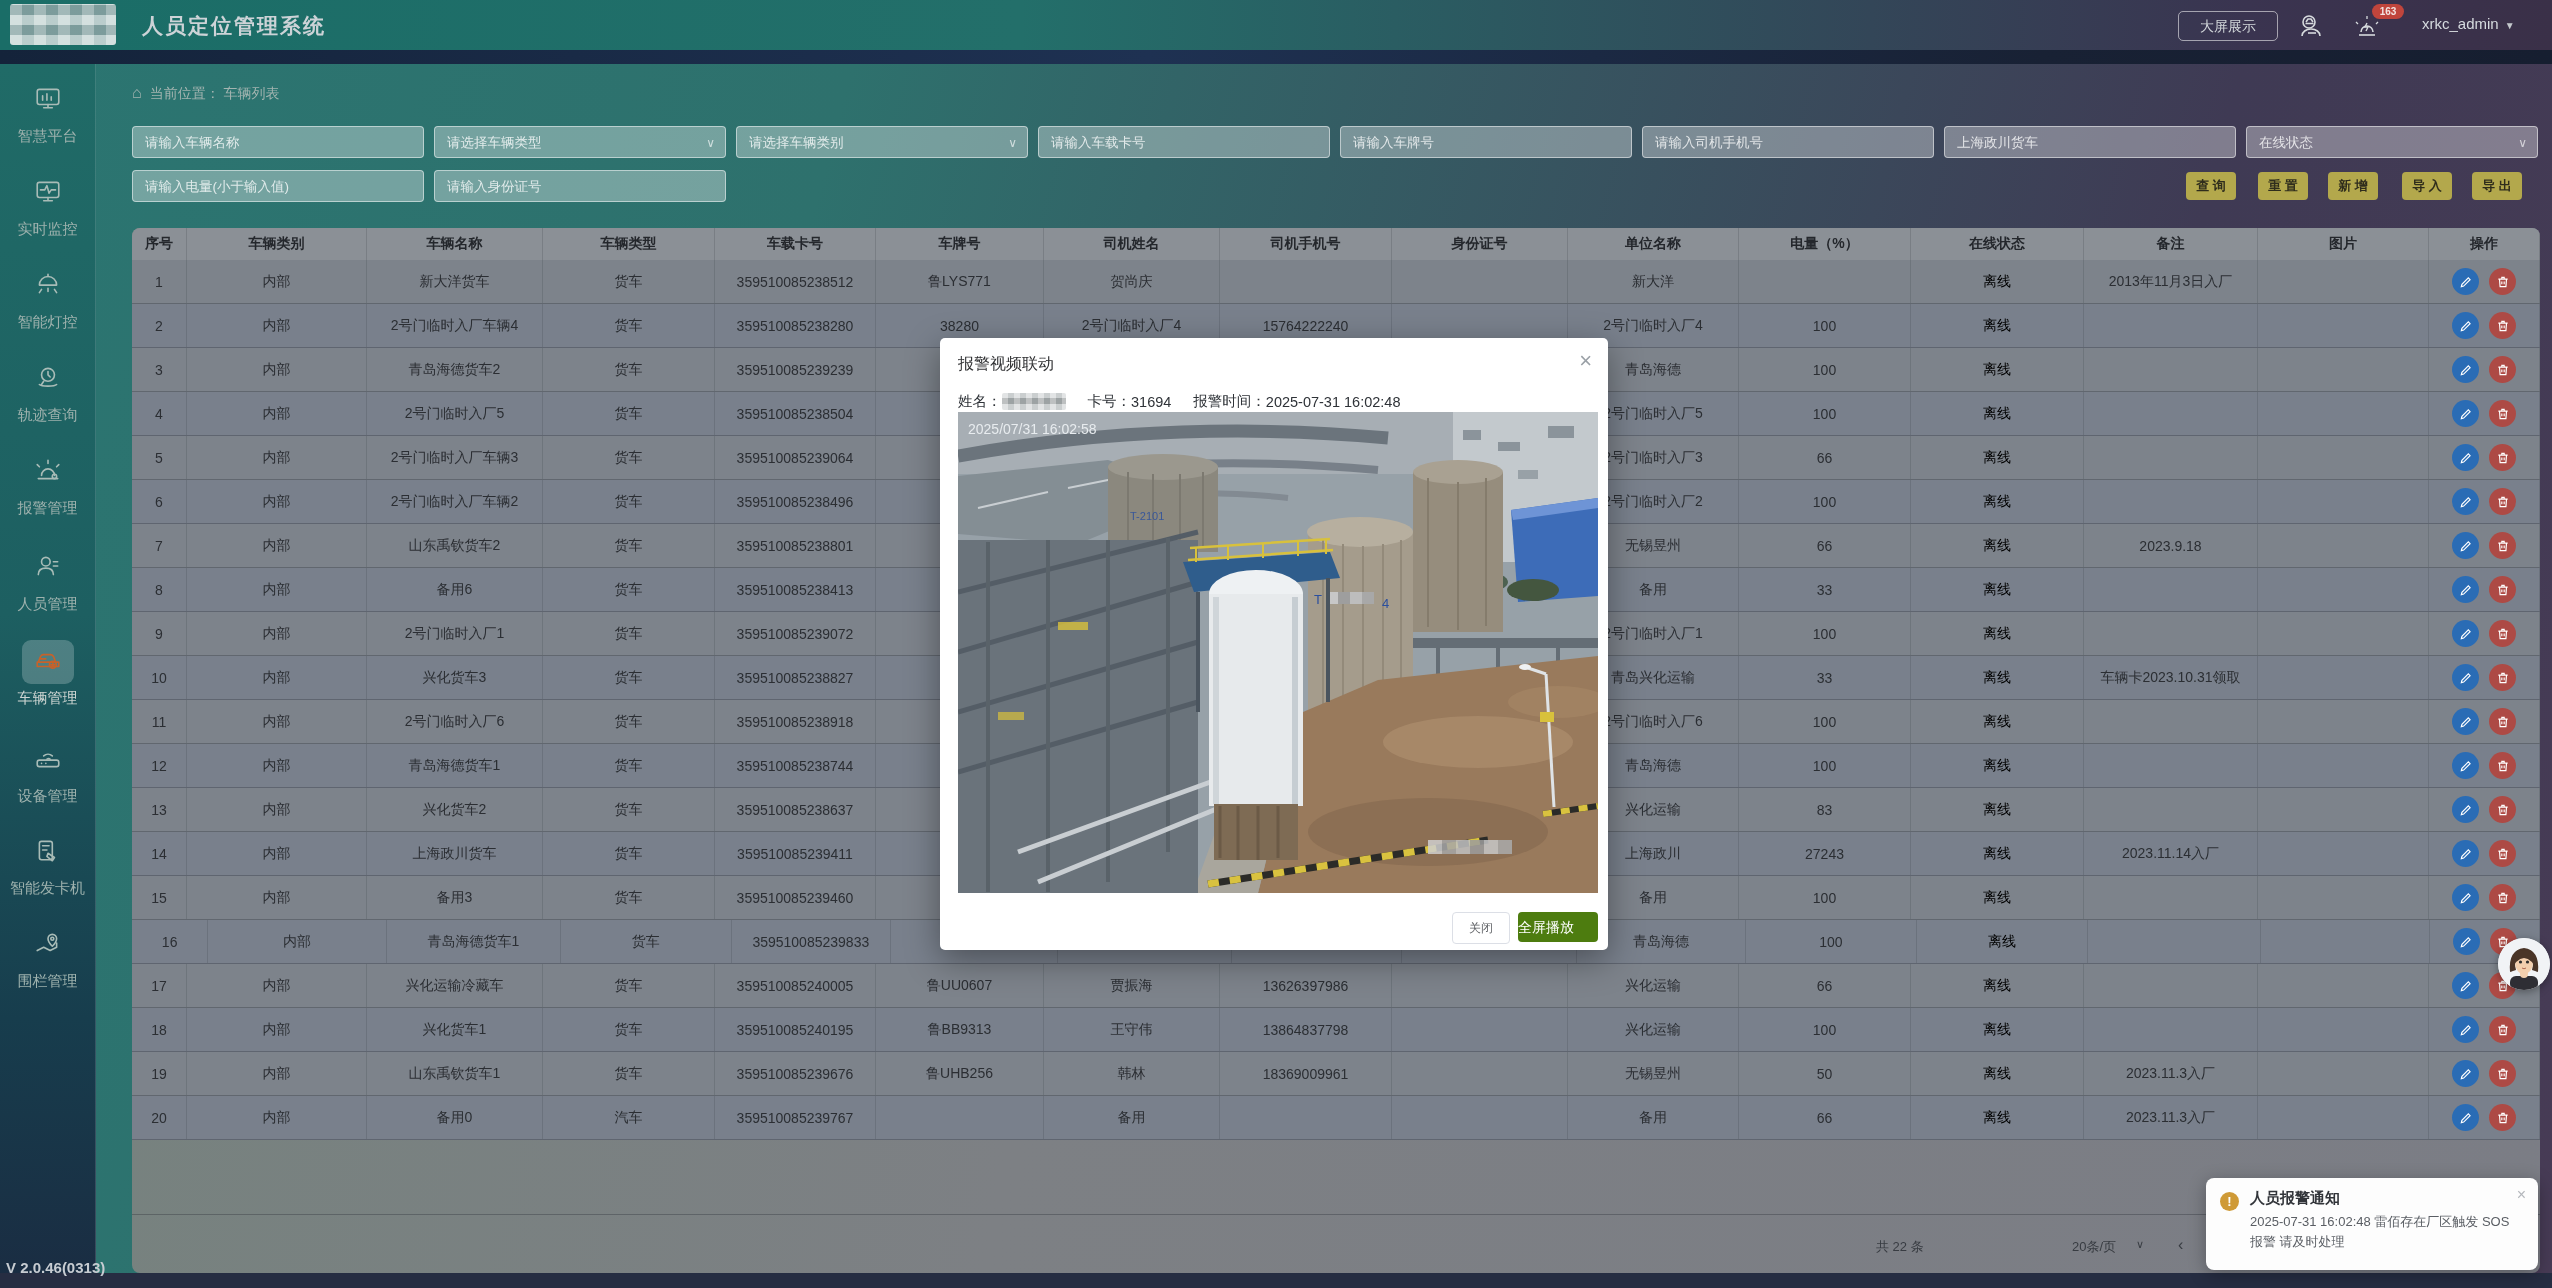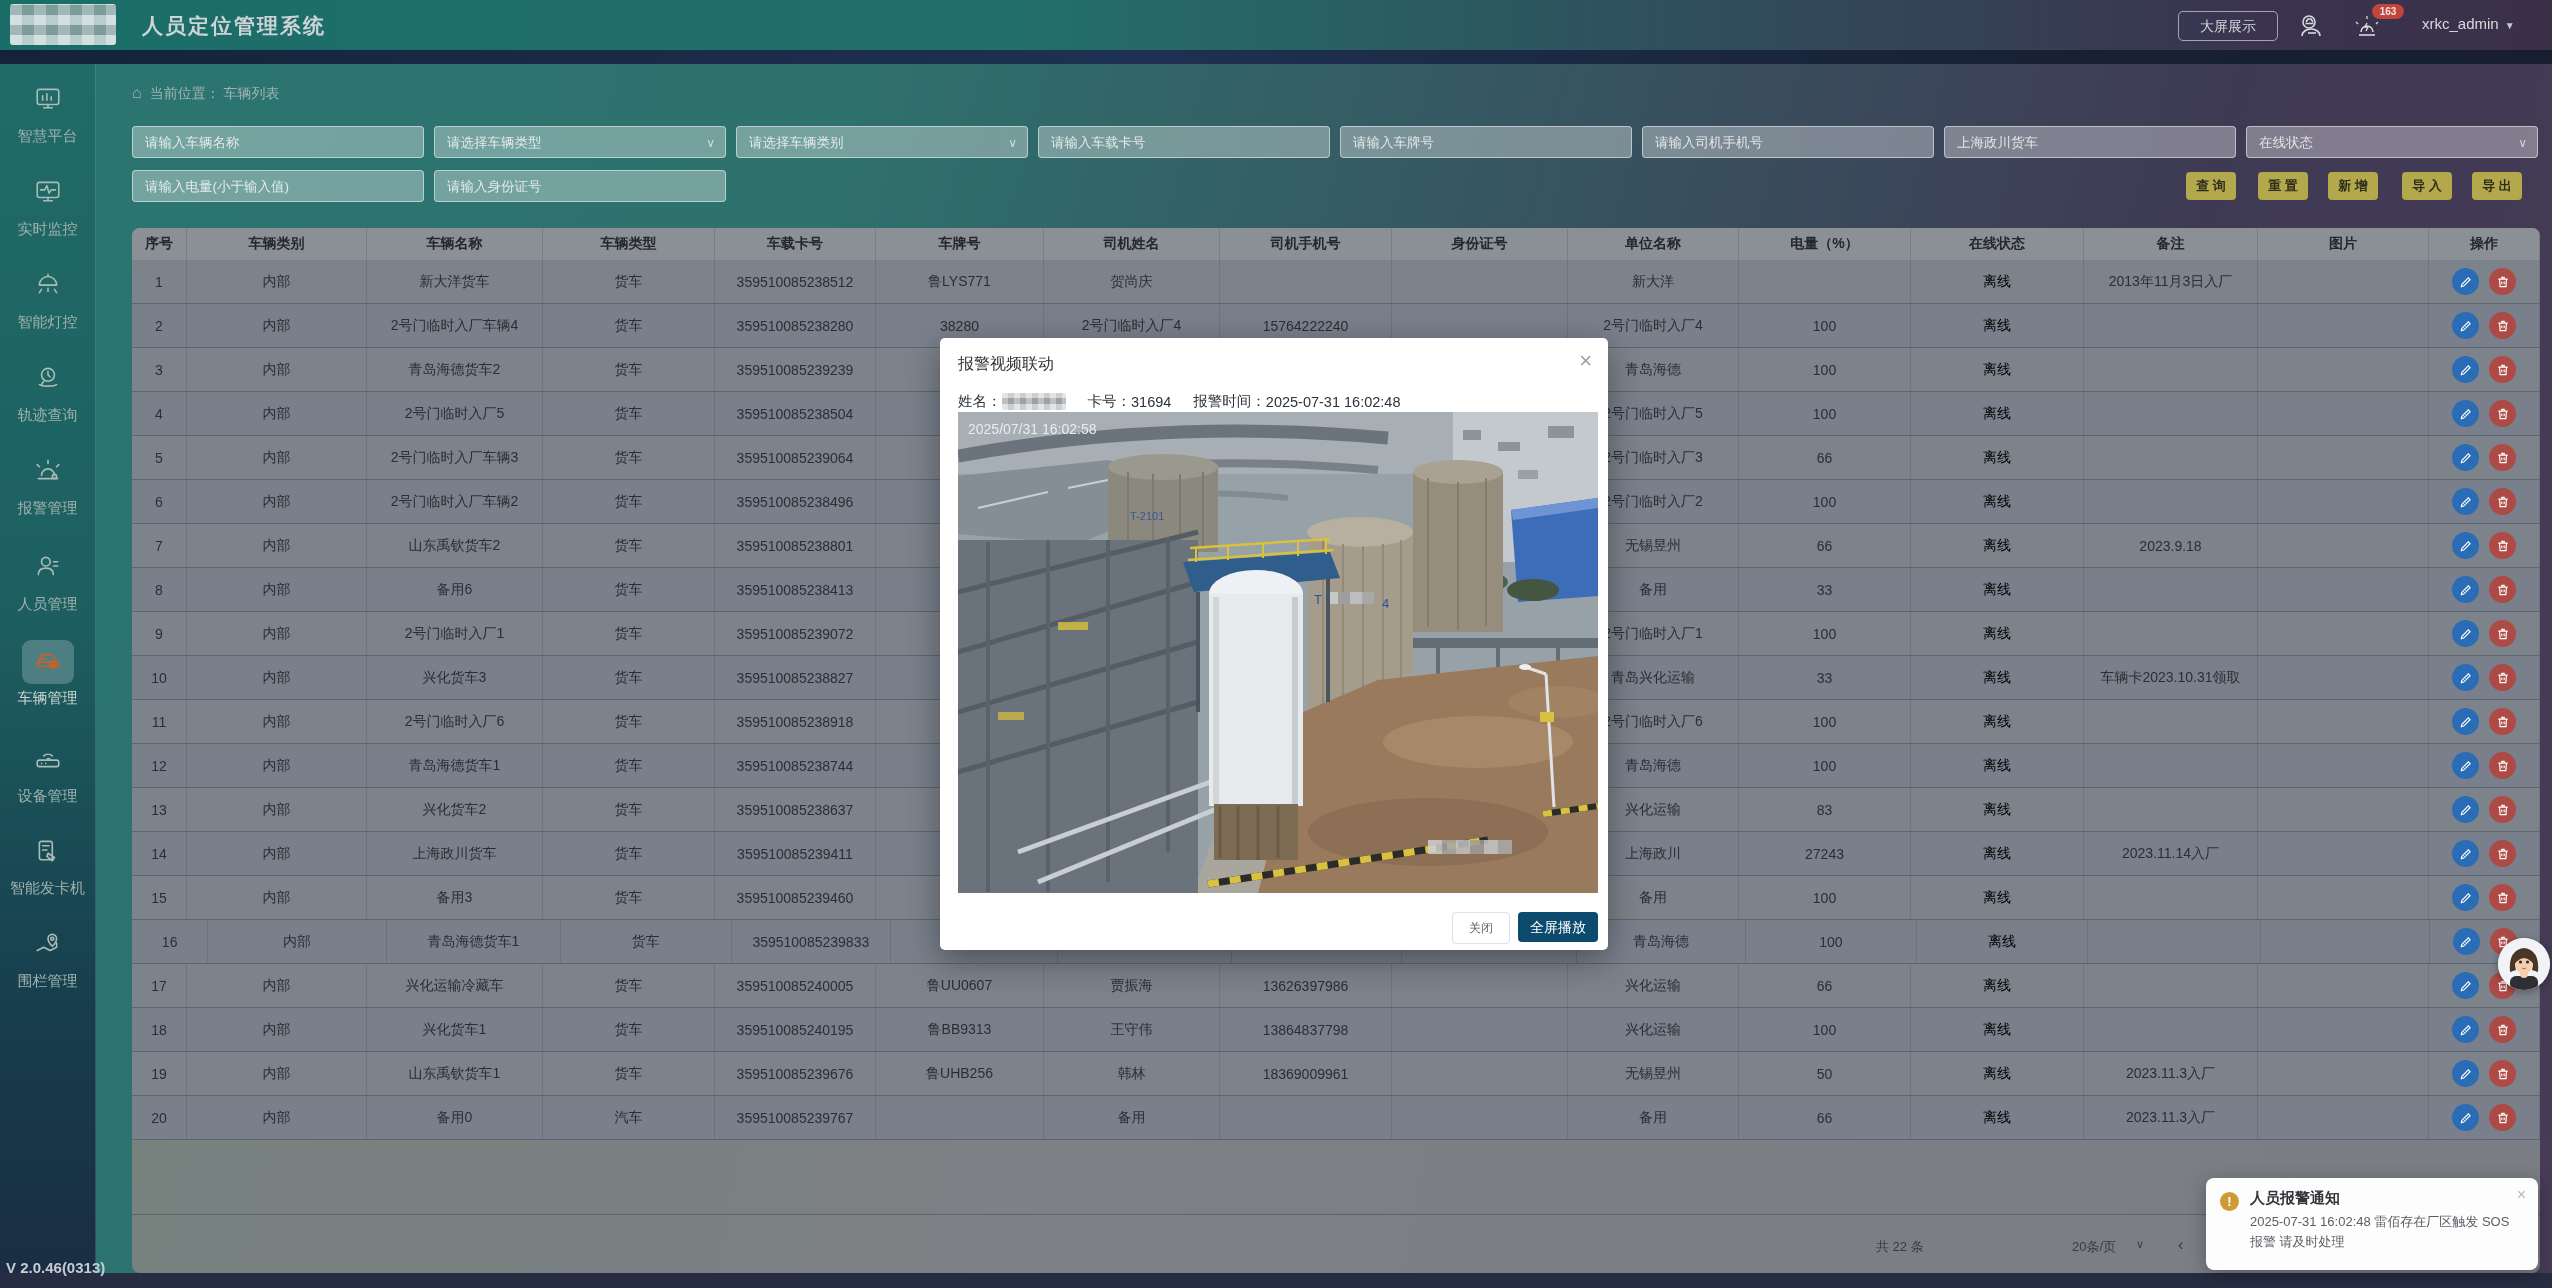--- a/index.html
+++ b/index.html
@@ -65,22 +65,22 @@
   .modal-title{position:absolute;left:18px;top:16px;font-size:16px;color:#303133;}
   .modal-close{position:absolute;right:16px;top:10px;font-size:22px;color:#9aa0a6;}
   .modal-info{position:absolute;left:18px;top:54px;font-size:14.5px;color:#2f3338;display:flex;align-items:center;}
   .modal-info .gap{display:inline-block;width:22px;}
   .mosaic{display:inline-block;width:64px;height:17px;border-radius:2px;vertical-align:-3px;
        background-image:repeating-linear-gradient(0deg,rgba(255,255,255,.35) 0 6px,rgba(0,0,0,.10) 6px 12px),
                         repeating-linear-gradient(90deg,#d3d6d7 0 6px,#aeb4b6 6px 12px);}
   .video{position:absolute;left:18px;top:74px;width:640px;height:481px;overflow:hidden;background:#97a1a8;}
   .m-close-btn{position:absolute;left:512px;top:574px;width:56px;height:30px;border:1px solid #dcdfe6;border-radius:4px;
        background:#fff;color:#606266;font-size:12px;text-align:center;line-height:30px;}
-  .m-full-btn{position:absolute;left:578px;top:574px;width:80px;height:30px;border-radius:4px;background:#0c4a6e;
-       color:#fff;font-size:14px;text-align:center;line-height:30px;}
+  .m-full-btn{position:absolute;left:578px;top:574px;width:80px;height:30px;border-radius:4px;background:#4d7c0f;
+       color:#fff;font-size:14px;line-height:30px;}
   
   .toast{position:absolute;left:2206px;top:1178px;width:332px;height:92px;background:#fdfdfd;border-radius:8px;
        box-shadow:0 4px 18px rgba(0,0,0,.3);z-index:40;}
   .toast .wicon{position:absolute;left:14px;top:14px;width:19px;height:19px;border-radius:50%;background:#cf9a36;
        color:#fff;font-size:13px;font-weight:bold;text-align:center;line-height:19px;}
   .toast .t{position:absolute;left:44px;top:11px;font-size:15px;font-weight:bold;color:#32353a;}
   .toast .b{position:absolute;left:44px;top:34px;width:264px;font-size:13px;color:#5a5e64;line-height:1.55;}
   .toast .x{position:absolute;right:12px;top:8px;font-size:16px;color:#b4b7bc;}
   
   .avatar{position:absolute;left:2498px;top:938px;width:52px;height:52px;border-radius:50%;background:#eef0f4;

